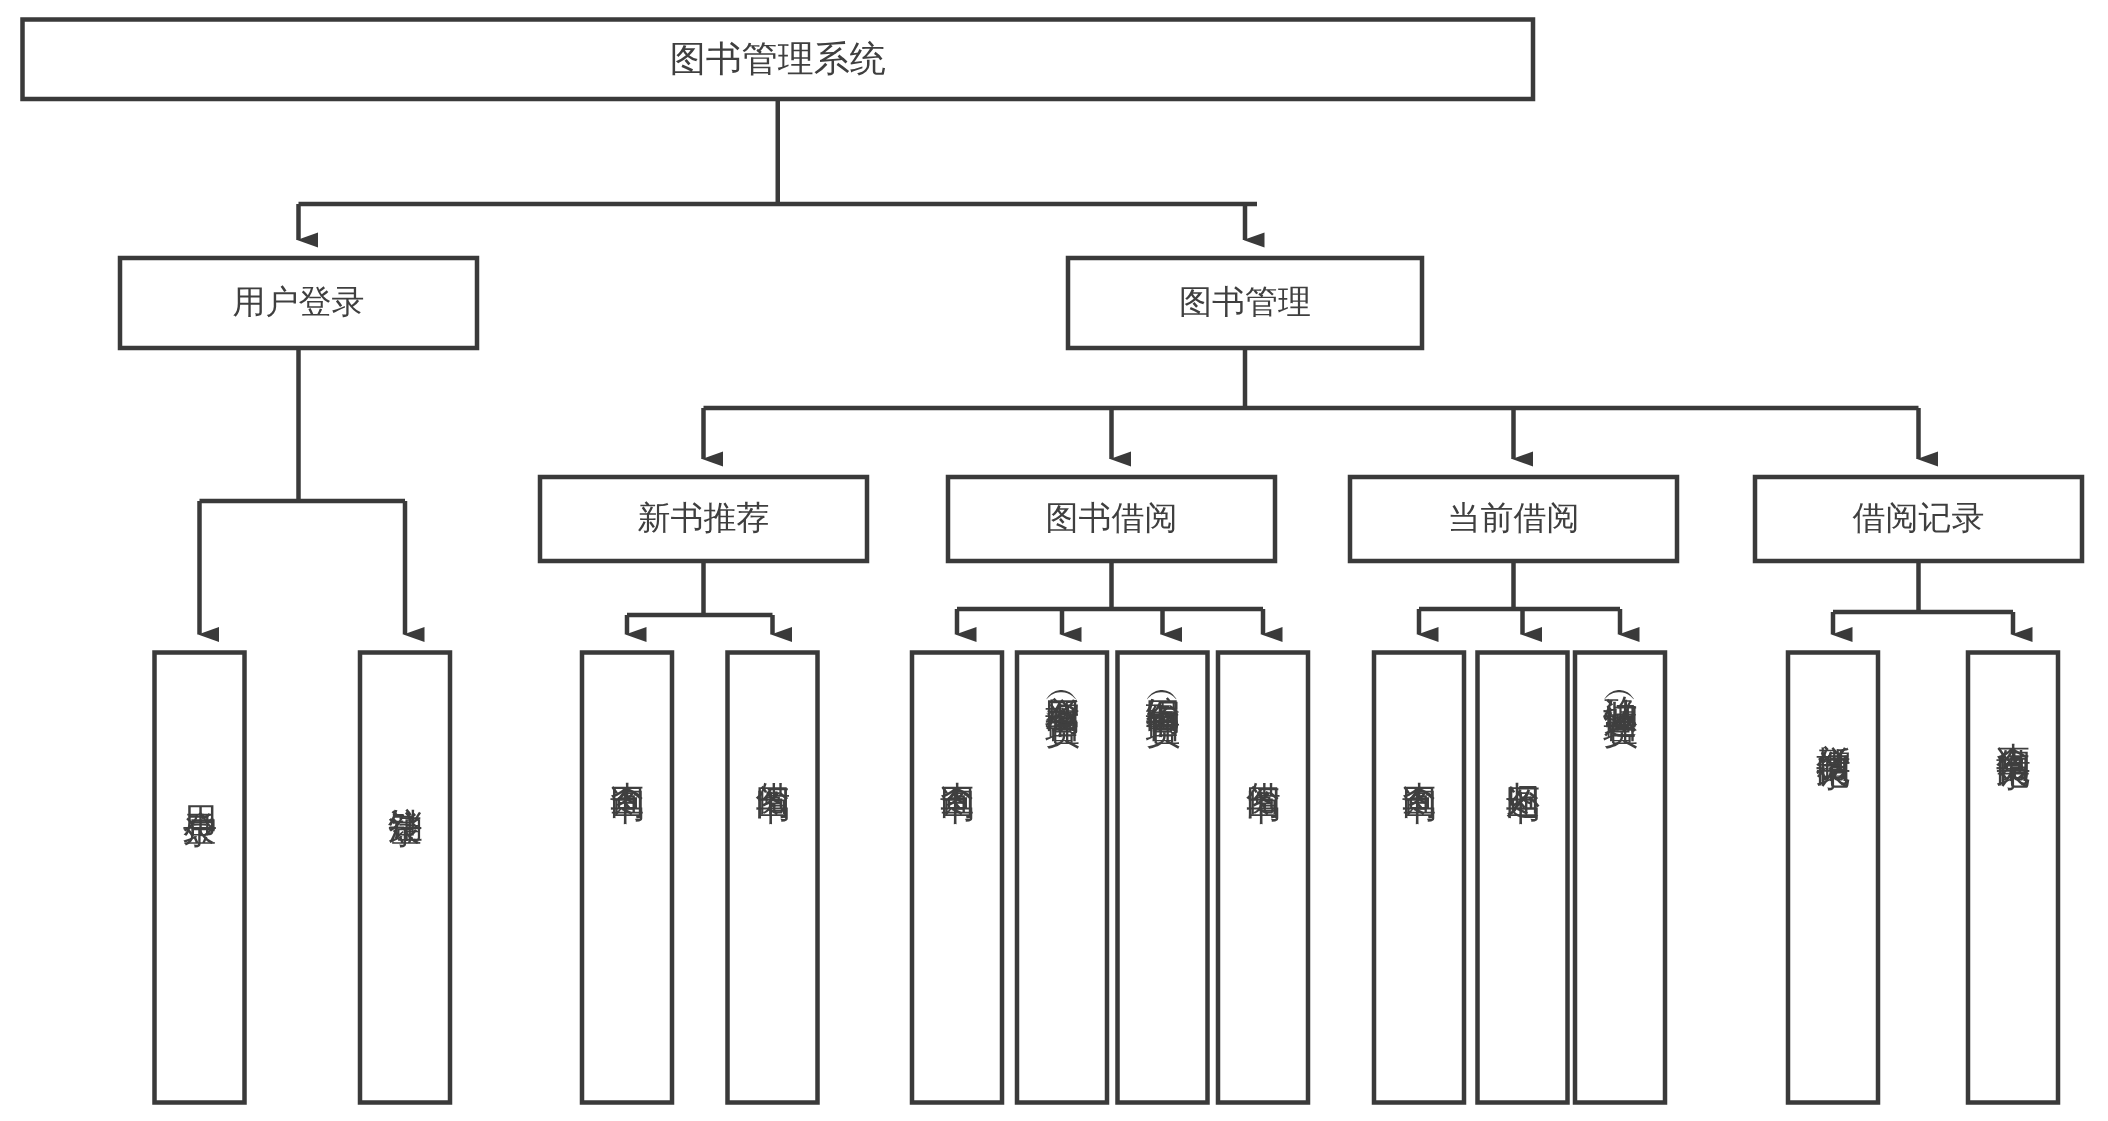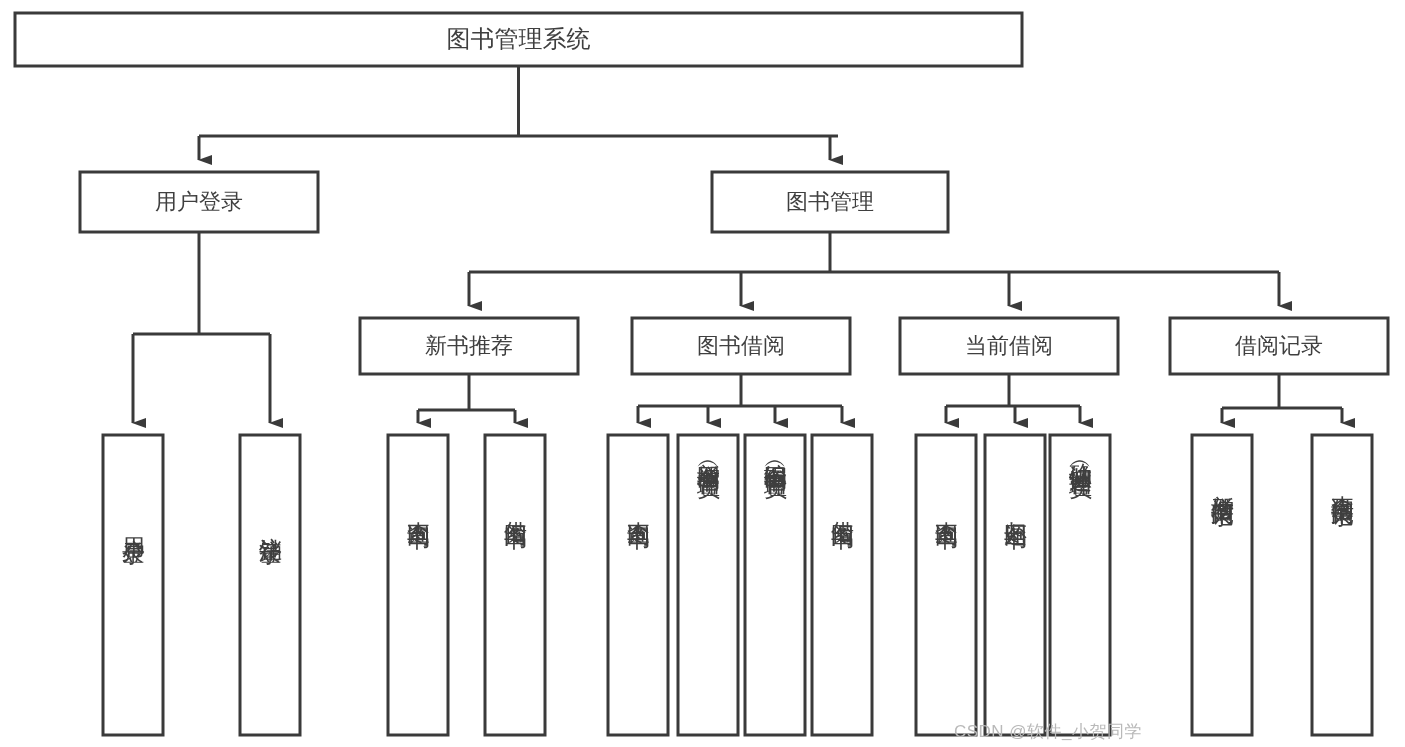--- a/index.html
+++ b/index.html
@@ -233,15 +233,14 @@
   </div>
 
   <div class="vert-label-wrap" style="left:1192px; top:435px; width:60px; height:300px;">
     <span class="vert-label" style="margin-top:42px;">新增借阅记录</span>
   </div>
 
   <div class="vert-label-wrap" style="left:1312px; top:435px; width:60px; height:300px;">
     <span class="vert-label" style="margin-top:42px;">查询借阅记录</span>
   </div>
 
-  <div id="watermark">CSDN @软件_小贺同学</div>
 
 </div>
 
 </body></html>

